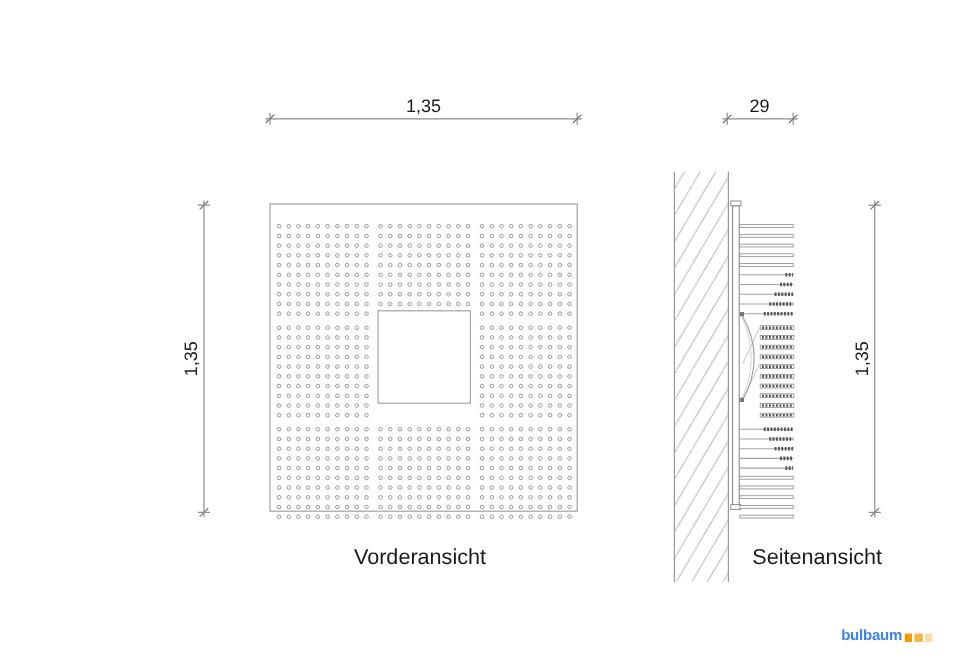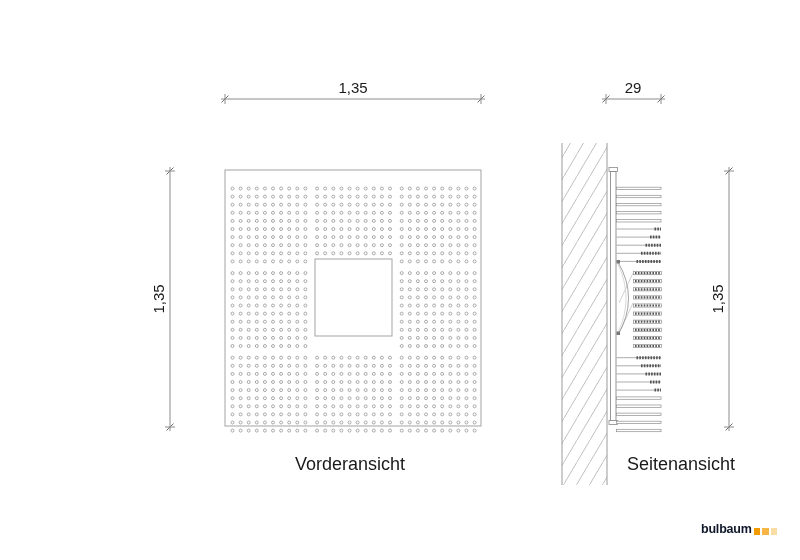--- a/index.html
+++ b/index.html
@@ -2,21 +2,21 @@
 <html><head>
 <meta charset="utf-8">
 <style>
   html,body{margin:0;padding:0;background:#ffffff;}
   body{width:800px;height:560px;overflow:hidden;font-family:"Liberation Sans",sans-serif;position:relative;}
   .canvas{position:absolute;left:0;top:0;width:800px;height:560px;padding-left:44px;}
   svg text{font-family:"Liberation Sans",sans-serif;}
   .dim-text{font-size:15px;fill:#1a1a1a;}
   .view-label{font-size:18px;fill:#1a1a1a;}
   .logo{position:absolute;left:701px;top:523px;display:flex;align-items:flex-end;gap:2px;}
-  .logo-text{font-size:12.5px;font-weight:600;color:#0f172a;line-height:1;letter-spacing:-0.2px;}
+  .logo-text{font-size:12.5px;font-weight:600;color:#3b82f6;line-height:1;letter-spacing:-0.2px;}
   .logo-sq{width:6.5px;height:6.5px;display:inline-block;margin-bottom:1px;}
 </style>
 </head>
 <body>
 
 <div class="canvas">
 <svg width="800" height="560" viewBox="0 0 800 560">
   <defs>
     <pattern id="wallHatch" patternUnits="userSpaceOnUse" width="13" height="22">
       <line x1="0" y1="22" x2="13" y2="0" stroke="#b8b8b8" stroke-width="0.9"></line>

